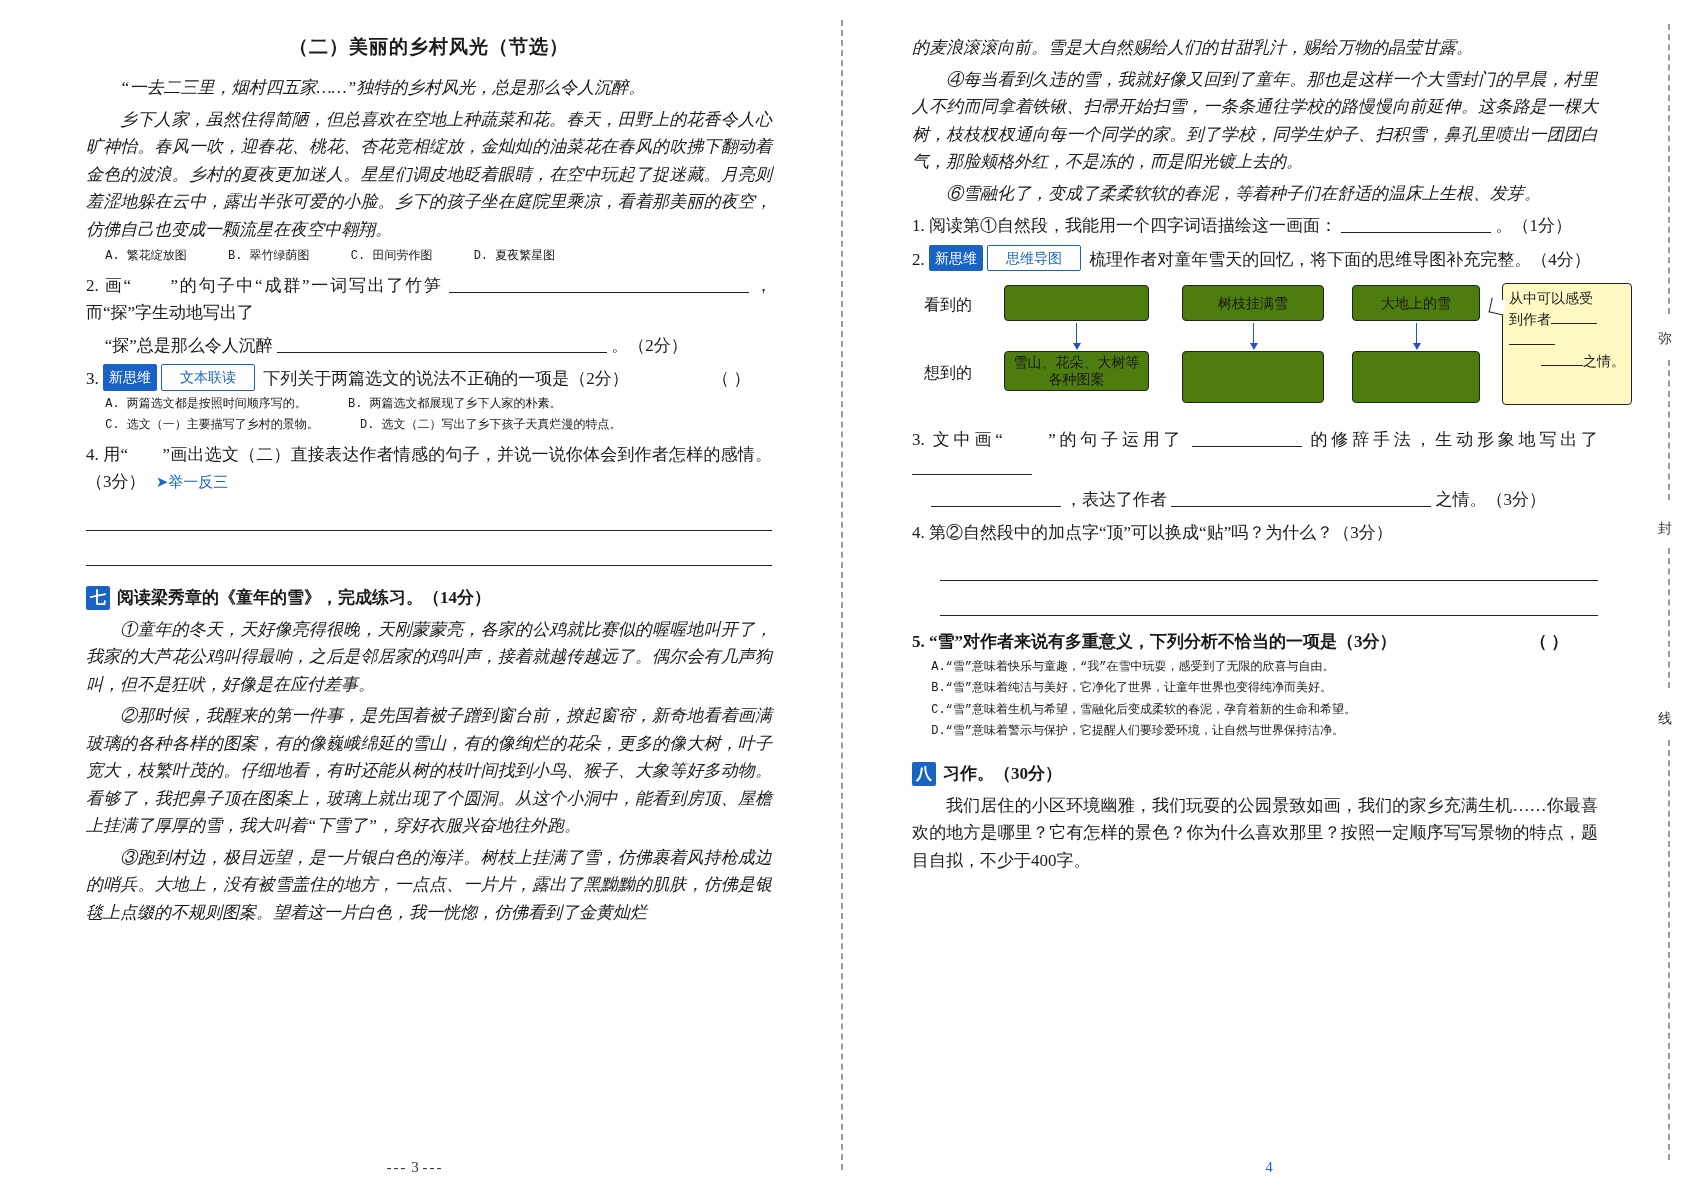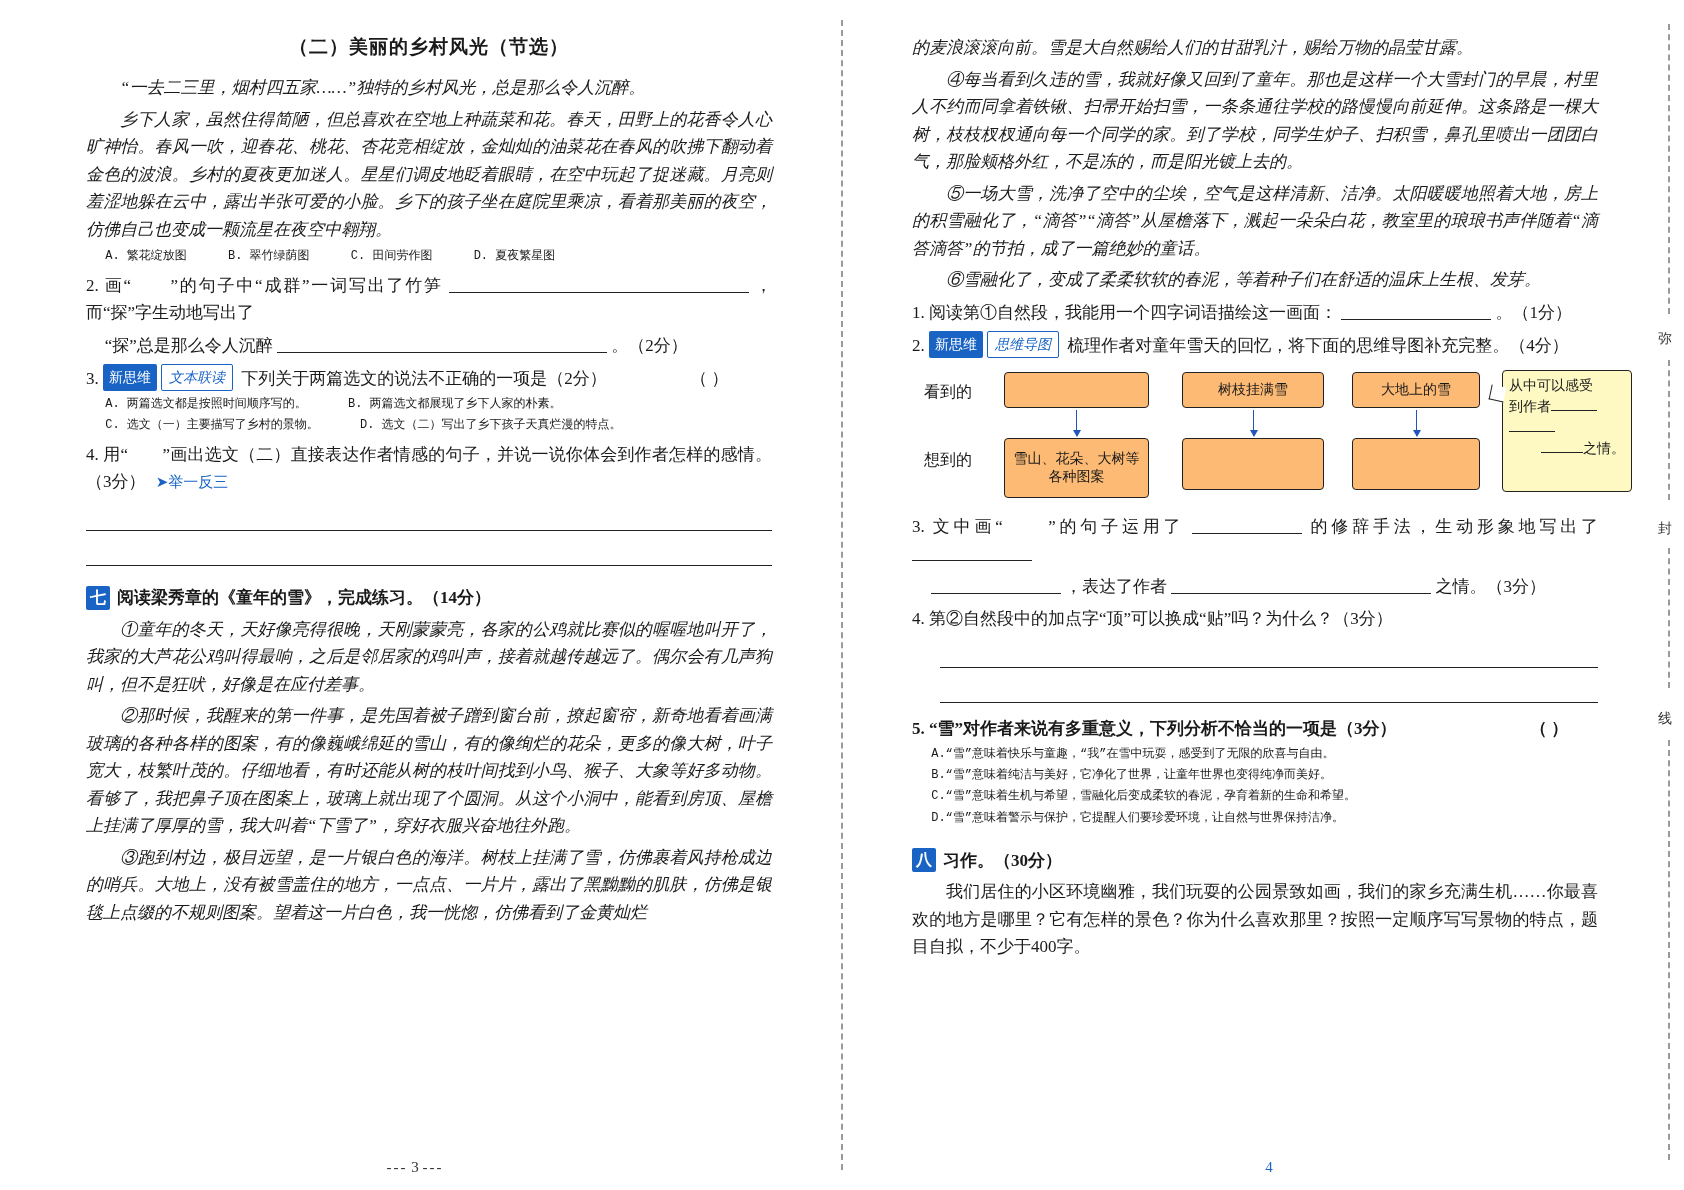--- a/index.html
+++ b/index.html
@@ -45,23 +45,22 @@
   .ans-line{
     border-bottom:1px solid #222;height:26px;margin:8px 0 0 0;
   }
   .tag-blue{
     display:inline-block;background:#1863c4;color:#fff;font-size:14px;
     padding:2px 6px;border-radius:2px;margin-right:4px;vertical-align:2px;
     font-family:"Liberation Sans", sans-serif;
   }
   .tag-outline{
     display:inline-block;border:1px solid #1863c4;color:#1863c4;font-size:14px;
-    padding:1px 7px;border-radius:2px;margin-right:4px;vertical-align:2px;
+    padding:1px 18px;border-radius:2px;margin-right:4px;vertical-align:2px;
     font-family:"Liberation Sans", sans-serif;
-    font-style:italic;
   }
   .sec-head{
     font-size:17px;font-weight:bold;margin:20px 0 6px 0;display:flex;align-items:center;
   }
   .sec-num{
     display:inline-block;background:#1863c4;color:#fff;
     width:24px;height:24px;line-height:24px;text-align:center;
     font-size:16px;margin-right:7px;font-family:"Liberation Sans",sans-serif;
     border-radius:2px;
   }
@@ -79,21 +78,21 @@
   }
   
   .mindmap{margin:6px 0 4px 0;position:relative;height:142px;}
   .mm-label{
     position:absolute;font-size:16px;
   }
   .mm-box{
     position:absolute;border:1.4px solid #222;border-radius:4px;
     font-size:14px;line-height:1.25;display:flex;align-items:center;
     justify-content:center;text-align:center;padding:2px 4px;box-sizing:border-box;
-    background:#fdba74;
+    background:#4d7c0f;
   }
   .mm-arrow{position:absolute;width:0;border-left:1.4px solid #2255bb;}
   .mm-arrow:after{
     content:"";position:absolute;left:-4px;bottom:-1px;
     border-left:4px solid transparent;border-right:4px solid transparent;
     border-top:7px solid #2255bb;
   }
   .mm-bubble{
     position:absolute;border:1.4px solid #222;border-radius:4px;
     font-size:14px;line-height:1.5;padding:4px 6px;box-sizing:border-box;background:#fef9c3;
@@ -183,21 +182,20 @@
       <span class="dash">---</span>
     </div>
   </div>
 
   <div class="divider"></div>
 
   <div class="col col-right">
 
     <p class="para noindent">的麦浪滚滚向前。雪是大自然赐给人们的甘甜乳汁，赐给万物的晶莹甘露。</p>
     <p class="para">④每当看到久违的雪，我就好像又回到了童年。那也是这样一个大雪封门的早晨，村里人不约而同拿着铁锹、扫帚开始扫雪，一条条通往学校的路慢慢向前延伸。这条路是一棵大树，枝枝杈杈通向每一个同学的家。到了学校，同学生炉子、扫积雪，鼻孔里喷出一团团白气，那脸颊格外红，不是冻的，而是阳光镀上去的。</p>
-    <p class="para">⑤一场大雪，洗净了空中的尘埃，空气是这样清新、洁净。太阳暖暖地照着大地，房上的积雪融化了，“滴答”“滴答”从屋檐落下，溅起一朵朵白花，教室里的琅琅书声伴随着“滴答滴答”的节拍，成了一篇绝妙的童话。</p>
     <p class="para">⑥雪融化了，变成了柔柔软软的春泥，等着种子们在舒适的温床上生根、发芽。</p>
 
     <div class="q">
       <span>1.</span>
       <span>阅读第①自然段，我能用一个四字词语描绘这一画面：</span>
       <span class="blank" style="min-width:150px;"></span>
       <span>。（1分）</span>
     </div>
 
     <div class="q">
@@ -211,21 +209,21 @@
       <span class="mm-label" style="left:12px;top:84px;">想到的</span>
 
       <div class="mm-box" style="left:92px;top:6px;width:145px;height:36px;"></div>
       <div class="mm-box" style="left:270px;top:6px;width:142px;height:36px;">树枝挂满雪</div>
       <div class="mm-box" style="left:440px;top:6px;width:128px;height:36px;">大地上的雪</div>
 
       <div class="mm-arrow" style="left:164px;top:44px;height:26px;"></div>
       <div class="mm-arrow" style="left:341px;top:44px;height:26px;"></div>
       <div class="mm-arrow" style="left:504px;top:44px;height:26px;"></div>
 
-      <div class="mm-box" style="left:92px;top:72px;width:145px;height:60px;">雪山、花朵、大树等各种图案</div>
+      <div class="mm-box" style="left:92px;top:72px;width:145px;height:40px;">雪山、花朵、大树等各种图案</div>
       <div class="mm-box" style="left:270px;top:72px;width:142px;height:52px;"></div>
       <div class="mm-box" style="left:440px;top:72px;width:128px;height:52px;"></div>
 
       <div class="mm-bubble" style="left:590px;top:4px;width:130px;height:122px;">
         <div>从中可以感受</div>
         <div>
           <span>到作者</span><span class="bl" style="min-width:46px;"></span>
         </div>
         <div>
           <span class="bl" style="min-width:46px;"></span>

